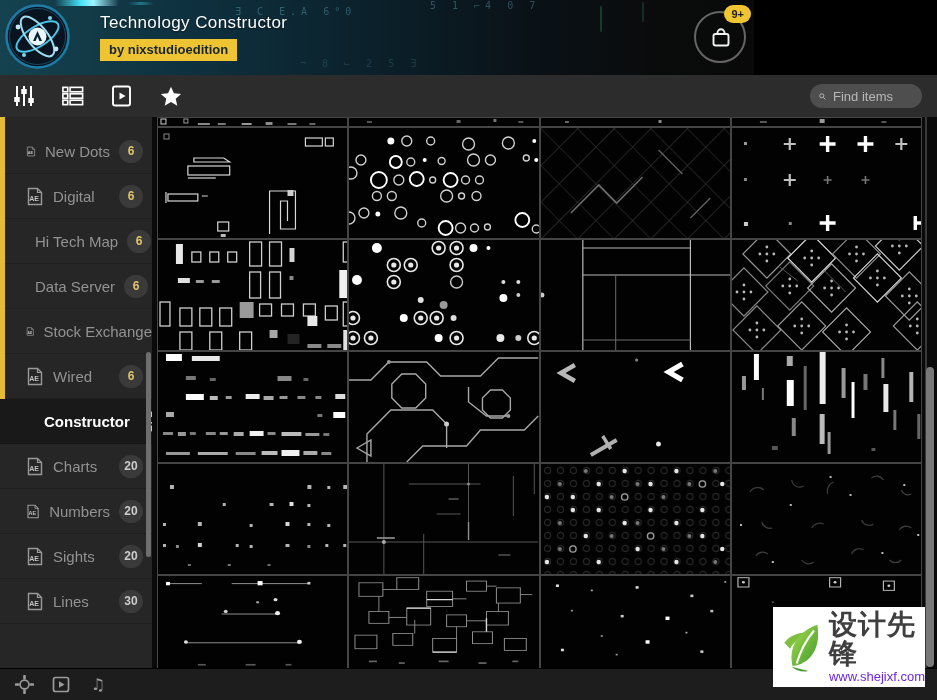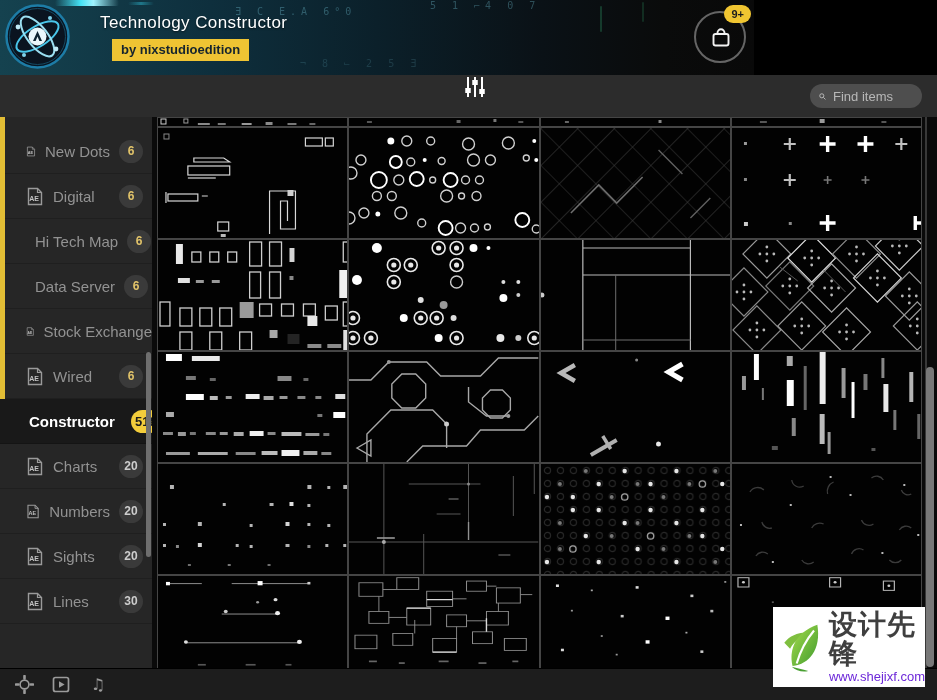--- a/index.html
+++ b/index.html
@@ -15,36 +15,36 @@
   }
   .bgglyph{position:absolute;color:rgba(130,219,238,.30);font-family:"DejaVu Sans Mono",monospace;font-size:10px;letter-spacing:5px;white-space:nowrap;}
   .streak{position:absolute;border-radius:2px;}
   .streak.s1{left:55px;top:0;width:64px;height:6px;background:linear-gradient(90deg,transparent,#45e2f5 40%,#9ff3ff 60%,transparent);}
   .streak.s2{left:128px;top:2px;width:26px;height:3px;background:linear-gradient(90deg,transparent,#2db9d2,transparent);opacity:.5;}
   .streak.s3{left:600px;top:6px;width:2px;height:26px;background:#3fd98c;opacity:.22;}
   .streak.s4{left:642px;top:2px;width:2px;height:20px;background:#3fd98c;opacity:.16;}
   .logo{position:absolute;left:4px;top:3px;width:67px;height:67px;}
   .title-block{position:absolute;left:100px;top:13px;}
   .app-title{color:#fff;font-weight:normal;font-size:17px;letter-spacing:.4px;text-shadow:0 1px 2px rgba(0,0,0,.6);}
-  .byline{display:inline-block;margin-top:6px;background:#efc433;color:#15242e;font-size:13px;font-weight:bold;padding:3px 9px 4px 9px;margin-left:12px;}
+  .byline{display:inline-block;margin-top:6px;background:#efc433;color:#15242e;font-size:13px;font-weight:bold;padding:3px 9px 4px 9px;}
   .cart{position:absolute;right:8px;top:11px;width:52px;height:52px;border:2px solid #656565;border-radius:50%;box-sizing:border-box;}
   .cart svg{position:absolute;left:13px;top:13px;}
   .cart-badge{position:absolute;right:-7px;top:-8px;background:#f0c531;border-radius:11px;padding:3px 7px;font-size:11px;font-weight:bold;color:#1d1d1d;}
   
-  .toolbar{position:absolute;left:0;top:75px;width:937px;height:42px;background:#2c2c2c;display:flex;align-items:center;gap:25px;padding-left:12px;box-sizing:border-box;flex-direction:column;}
+  .toolbar{position:absolute;left:0;top:75px;width:937px;height:42px;background:#2c2c2c;display:flex;align-items:center;gap:25px;padding-left:12px;box-sizing:border-box;}
   .tb-icon{width:24px;height:24px;display:flex;align-items:center;justify-content:center;cursor:pointer;}
   .search{position:absolute;right:15px;top:9px;width:112px;height:24px;background:#4e4e4e;border-radius:12px;display:flex;align-items:center;padding:0 9px;gap:5px;box-sizing:border-box;}
   .search input{background:transparent;border:0;outline:0;color:#d5d5d5;width:78px;font-size:13px;font-family:inherit;}
   .search input::placeholder{color:#b8b8b8;}
   
   .sidebar{position:absolute;left:0;top:117px;width:152px;height:551px;background:#262626;overflow:hidden;padding-top:12px;box-sizing:border-box;}
   .accent-strip{position:absolute;left:0;top:117px;width:5px;height:282px;background:#e2bd35;z-index:6;}
   .sb-thumb{position:absolute;left:146px;top:352px;width:5px;height:205px;background:#6e6e6e;border-radius:3px;z-index:7;}
   .side-item{position:relative;height:45px;display:flex;align-items:center;gap:9px;padding-left:26px;color:#929292;font-size:15px;border-bottom:1px solid rgba(0,0,0,.16);box-sizing:border-box;cursor:pointer;}
-  .side-item.category{padding-left:13px;background:#191919;color:#fff;font-weight:bold;gap:16px;}
+  .side-item.category{padding-left:28px;background:#191919;color:#fff;font-weight:bold;gap:16px;}
   .side-item.selected{background:#141414;color:#fdfdfd;}
   .side-label{white-space:nowrap;}
   .count-badge{margin-left:auto;margin-right:9px;min-width:14px;height:23px;border-radius:12px;background:#3a3a3a;color:#cdcdcd;font-size:12px;font-weight:bold;display:flex;align-items:center;justify-content:center;padding:0 5px;}
   .count-badge.warm{color:#e2c46a;}
   .side-item.category .count-badge{background:#f3cd3b;color:#1c1c1c;font-size:13px;padding:0 8px;margin-right:6px;}
   .side-item.selected .count-badge{margin-right:-9px;}
   .sel-tick{position:absolute;right:0;width:3px;height:13px;background:#e2bd35;}
   .sel-tick.t{top:3px;} .sel-tick.b{bottom:3px;}
   
   .grid{position:absolute;left:152px;top:117px;width:785px;height:551px;background:#0a0a0a;overflow:hidden;}

